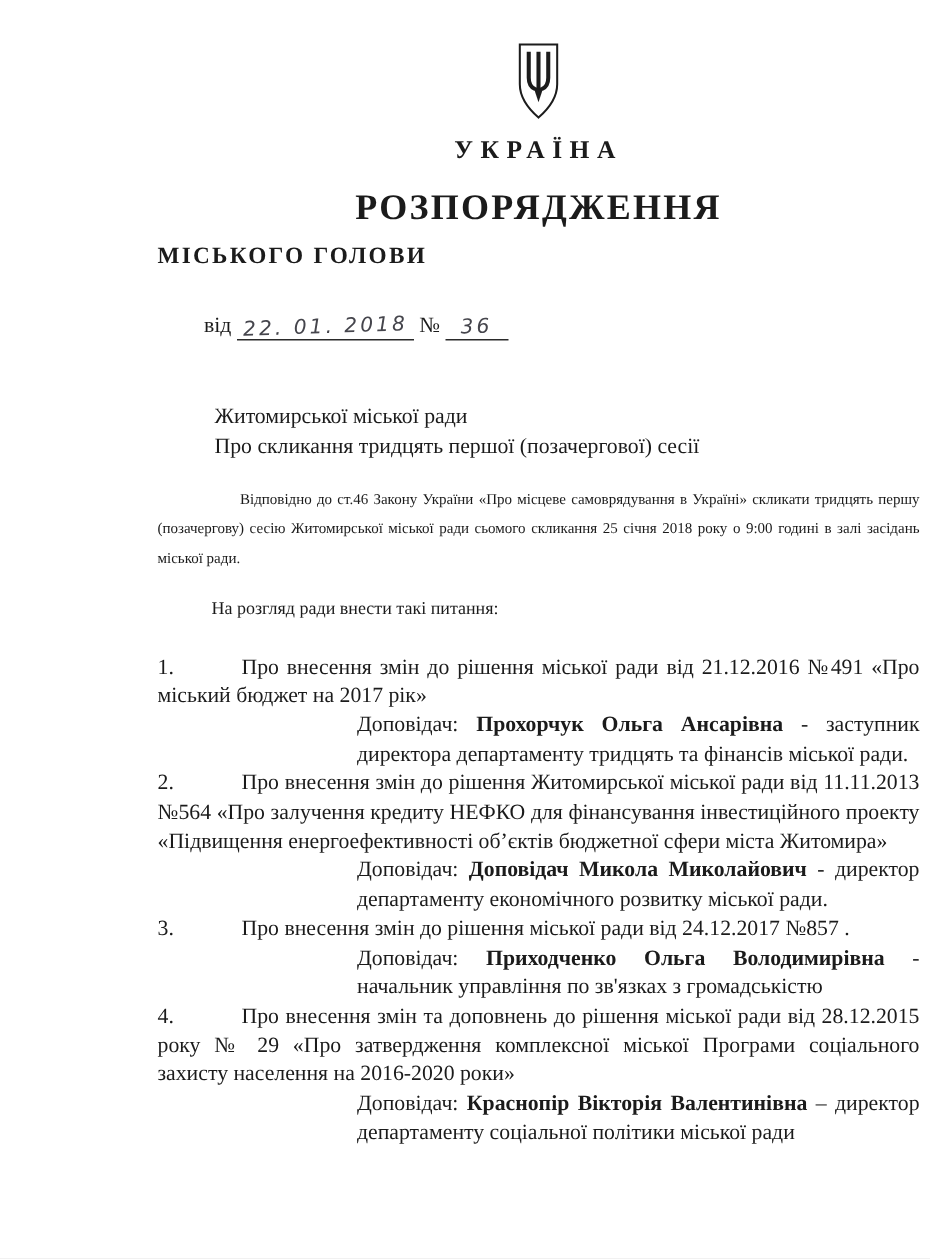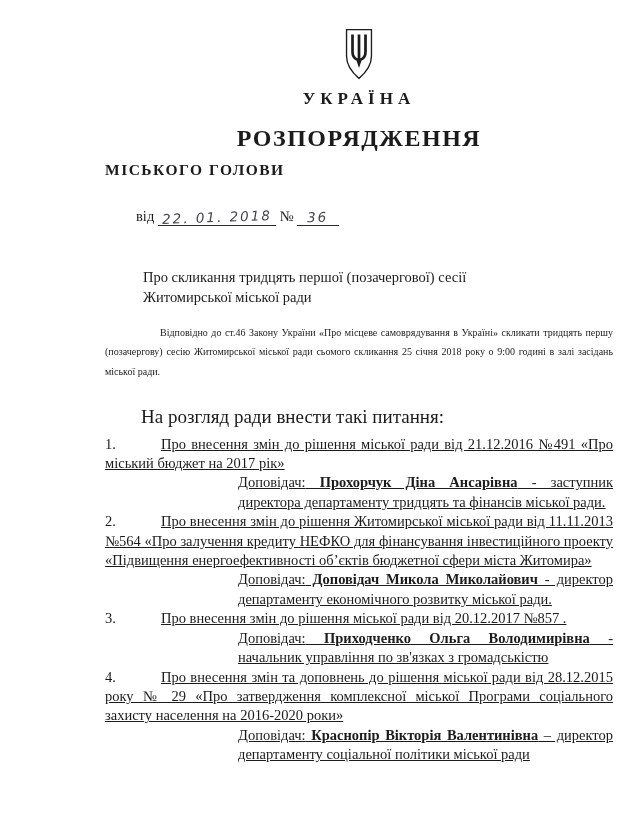--- a/index.html
+++ b/index.html
@@ -18,22 +18,22 @@
   .blank{display:inline-block;border-bottom:1.5px solid #2a2a2a;text-align:center;vertical-align:baseline;}
   .date-blank{width:118px;}
   .num-blank{width:42px;}
   .hand{
     font-family:"DejaVu Sans", sans-serif;font-style:italic;font-size:13.5px;
     color:#45454c;letter-spacing:2px;display:inline-block;transform:rotate(-2deg) translateY(1px);
     white-space:nowrap;
   }
   .subject{margin-top:42px;margin-left:38px;font-size:14.5px;line-height:19.5px;}
   .paragraph{margin:16px 0 0 0;font-size:10px;line-height:19.4px;text-align:justify;text-indent:55px;}
-  .intro{margin-top:26px;margin-left:36px;font-size:19px;line-height:19.4px;}
-  .items{margin-top:8px;text-decoration:underline;}
+  .intro{margin-top:14px;margin-left:36px;font-size:12px;line-height:19.4px;}
+  .items{margin-top:20px;}
   .item-text{margin:0;font-size:14.5px;line-height:19.4px;text-align:justify;}
   .num{display:inline-block;width:56px;}
   .speaker{margin:0 0 0 133px;font-size:14.5px;line-height:19.4px;text-align:justify;}
   .speaker .name{font-weight:bold;}
   .artifact{position:absolute;background:#b9b9b9;border-radius:50%;}
   .a1{width:3px;height:3px;right:17px;top:574px;opacity:.55;}
   .a2{width:2px;height:2px;right:24px;top:427px;opacity:.4;}
 </style>
 </head>
 <body>
@@ -60,42 +60,42 @@
     <div class="doc-subtitle">МІСЬКОГО ГОЛОВИ</div>
 
     <div class="date-line">
       <span>від</span>
       <span class="blank date-blank"><span class="hand">22. 01. 2018</span></span>
       <span>№</span>
       <span class="blank num-blank"><span class="hand">36</span></span>
     </div>
 
     <div class="subject">
+      <div>Житомирської міської ради</div>
       <div>Про скликання тридцять першої (позачергової) сесії</div>
-      <div>Житомирської міської ради</div>
     </div>
 
     <p class="paragraph">Відповідно до ст.46 Закону України «Про місцеве самоврядування в Україні» скликати тридцять першу (позачергову) сесію Житомирської міської ради сьомого скликання 25 січня 2018 року о 9:00 годині в залі засідань міської ради.</p>
 
     <div class="intro">На розгляд ради внести такі питання:</div>
 
     <div class="items">
 
       <div>
         <p class="item-text"><span class="num">1.</span><span>Про внесення змін до рішення міської ради від 21.12.2016 №491 «Про міський бюджет на 2017 рік»</span></p>
-        <p class="speaker"><span>Доповідач:</span><span class="name"> Прохорчук Діна Ансарівна</span><span> - заступник директора департаменту тридцять та фінансів міської ради.</span></p>
+        <p class="speaker"><span>Доповідач:</span><span class="name"> Прохорчук Ольга Ансарівна</span><span> - заступник директора департаменту тридцять та фінансів міської ради.</span></p>
       </div>
 
       <div>
         <p class="item-text"><span class="num">2.</span><span>Про внесення змін до рішення Житомирської міської ради від 11.11.2013 №564 «Про залучення кредиту НЕФКО для фінансування інвестиційного проекту «Підвищення енергоефективності об’єктів бюджетної сфери міста Житомира»</span></p>
         <p class="speaker"><span>Доповідач:</span><span class="name"> Доповідач Микола Миколайович</span><span>  - директор департаменту економічного розвитку міської ради.</span></p>
       </div>
 
       <div>
-        <p class="item-text"><span class="num">3.</span><span>Про внесення змін до рішення міської ради від 20.12.2017 №857 .</span></p>
+        <p class="item-text"><span class="num">3.</span><span>Про внесення змін до рішення міської ради від 24.12.2017 №857 .</span></p>
         <p class="speaker"><span>Доповідач:</span><span class="name"> Приходченко Ольга Володимирівна</span><span> - начальник управління по зв'язках з громадськістю</span></p>
       </div>
 
       <div>
         <p class="item-text"><span class="num">4.</span><span>Про внесення змін та доповнень до рішення міської ради від 28.12.2015 року № 29 «Про затвердження комплексної міської Програми соціального захисту населення на 2016-2020 роки»</span></p>
         <p class="speaker"><span>Доповідач:</span><span class="name"> Краснопір Вікторія Валентинівна</span><span> – директор департаменту соціальної політики міської ради</span></p>
       </div>
 
     </div>
   </div>

